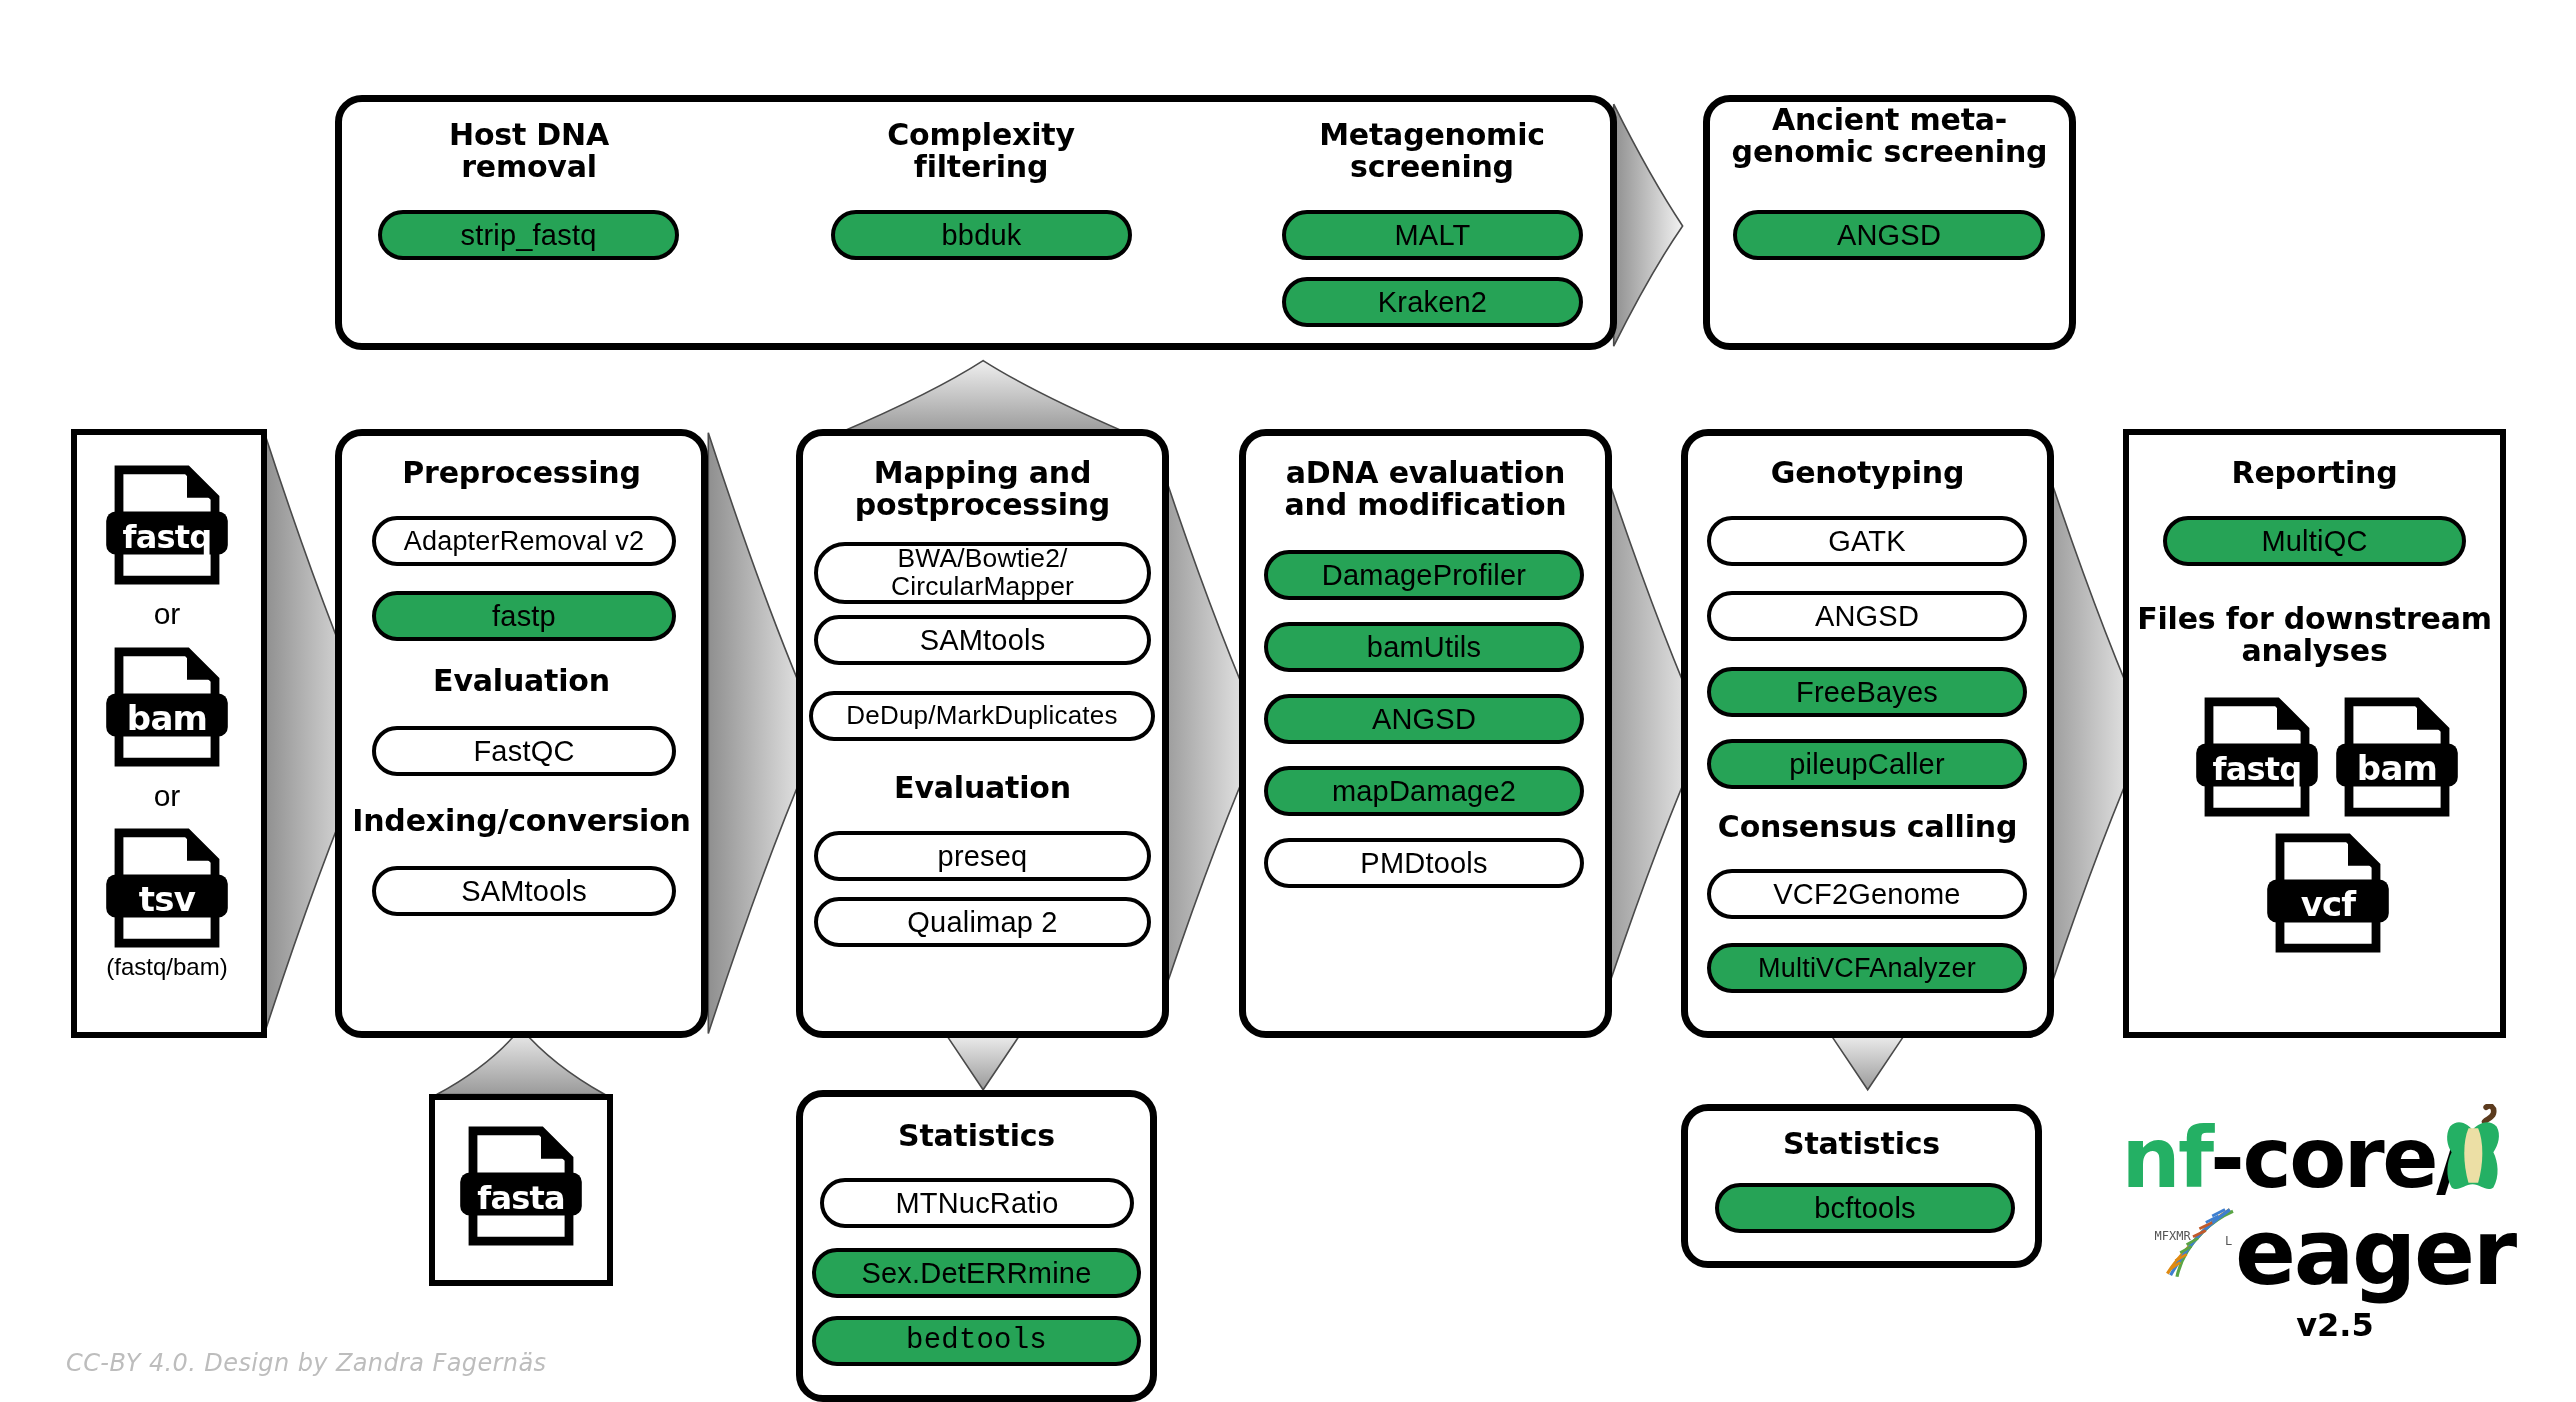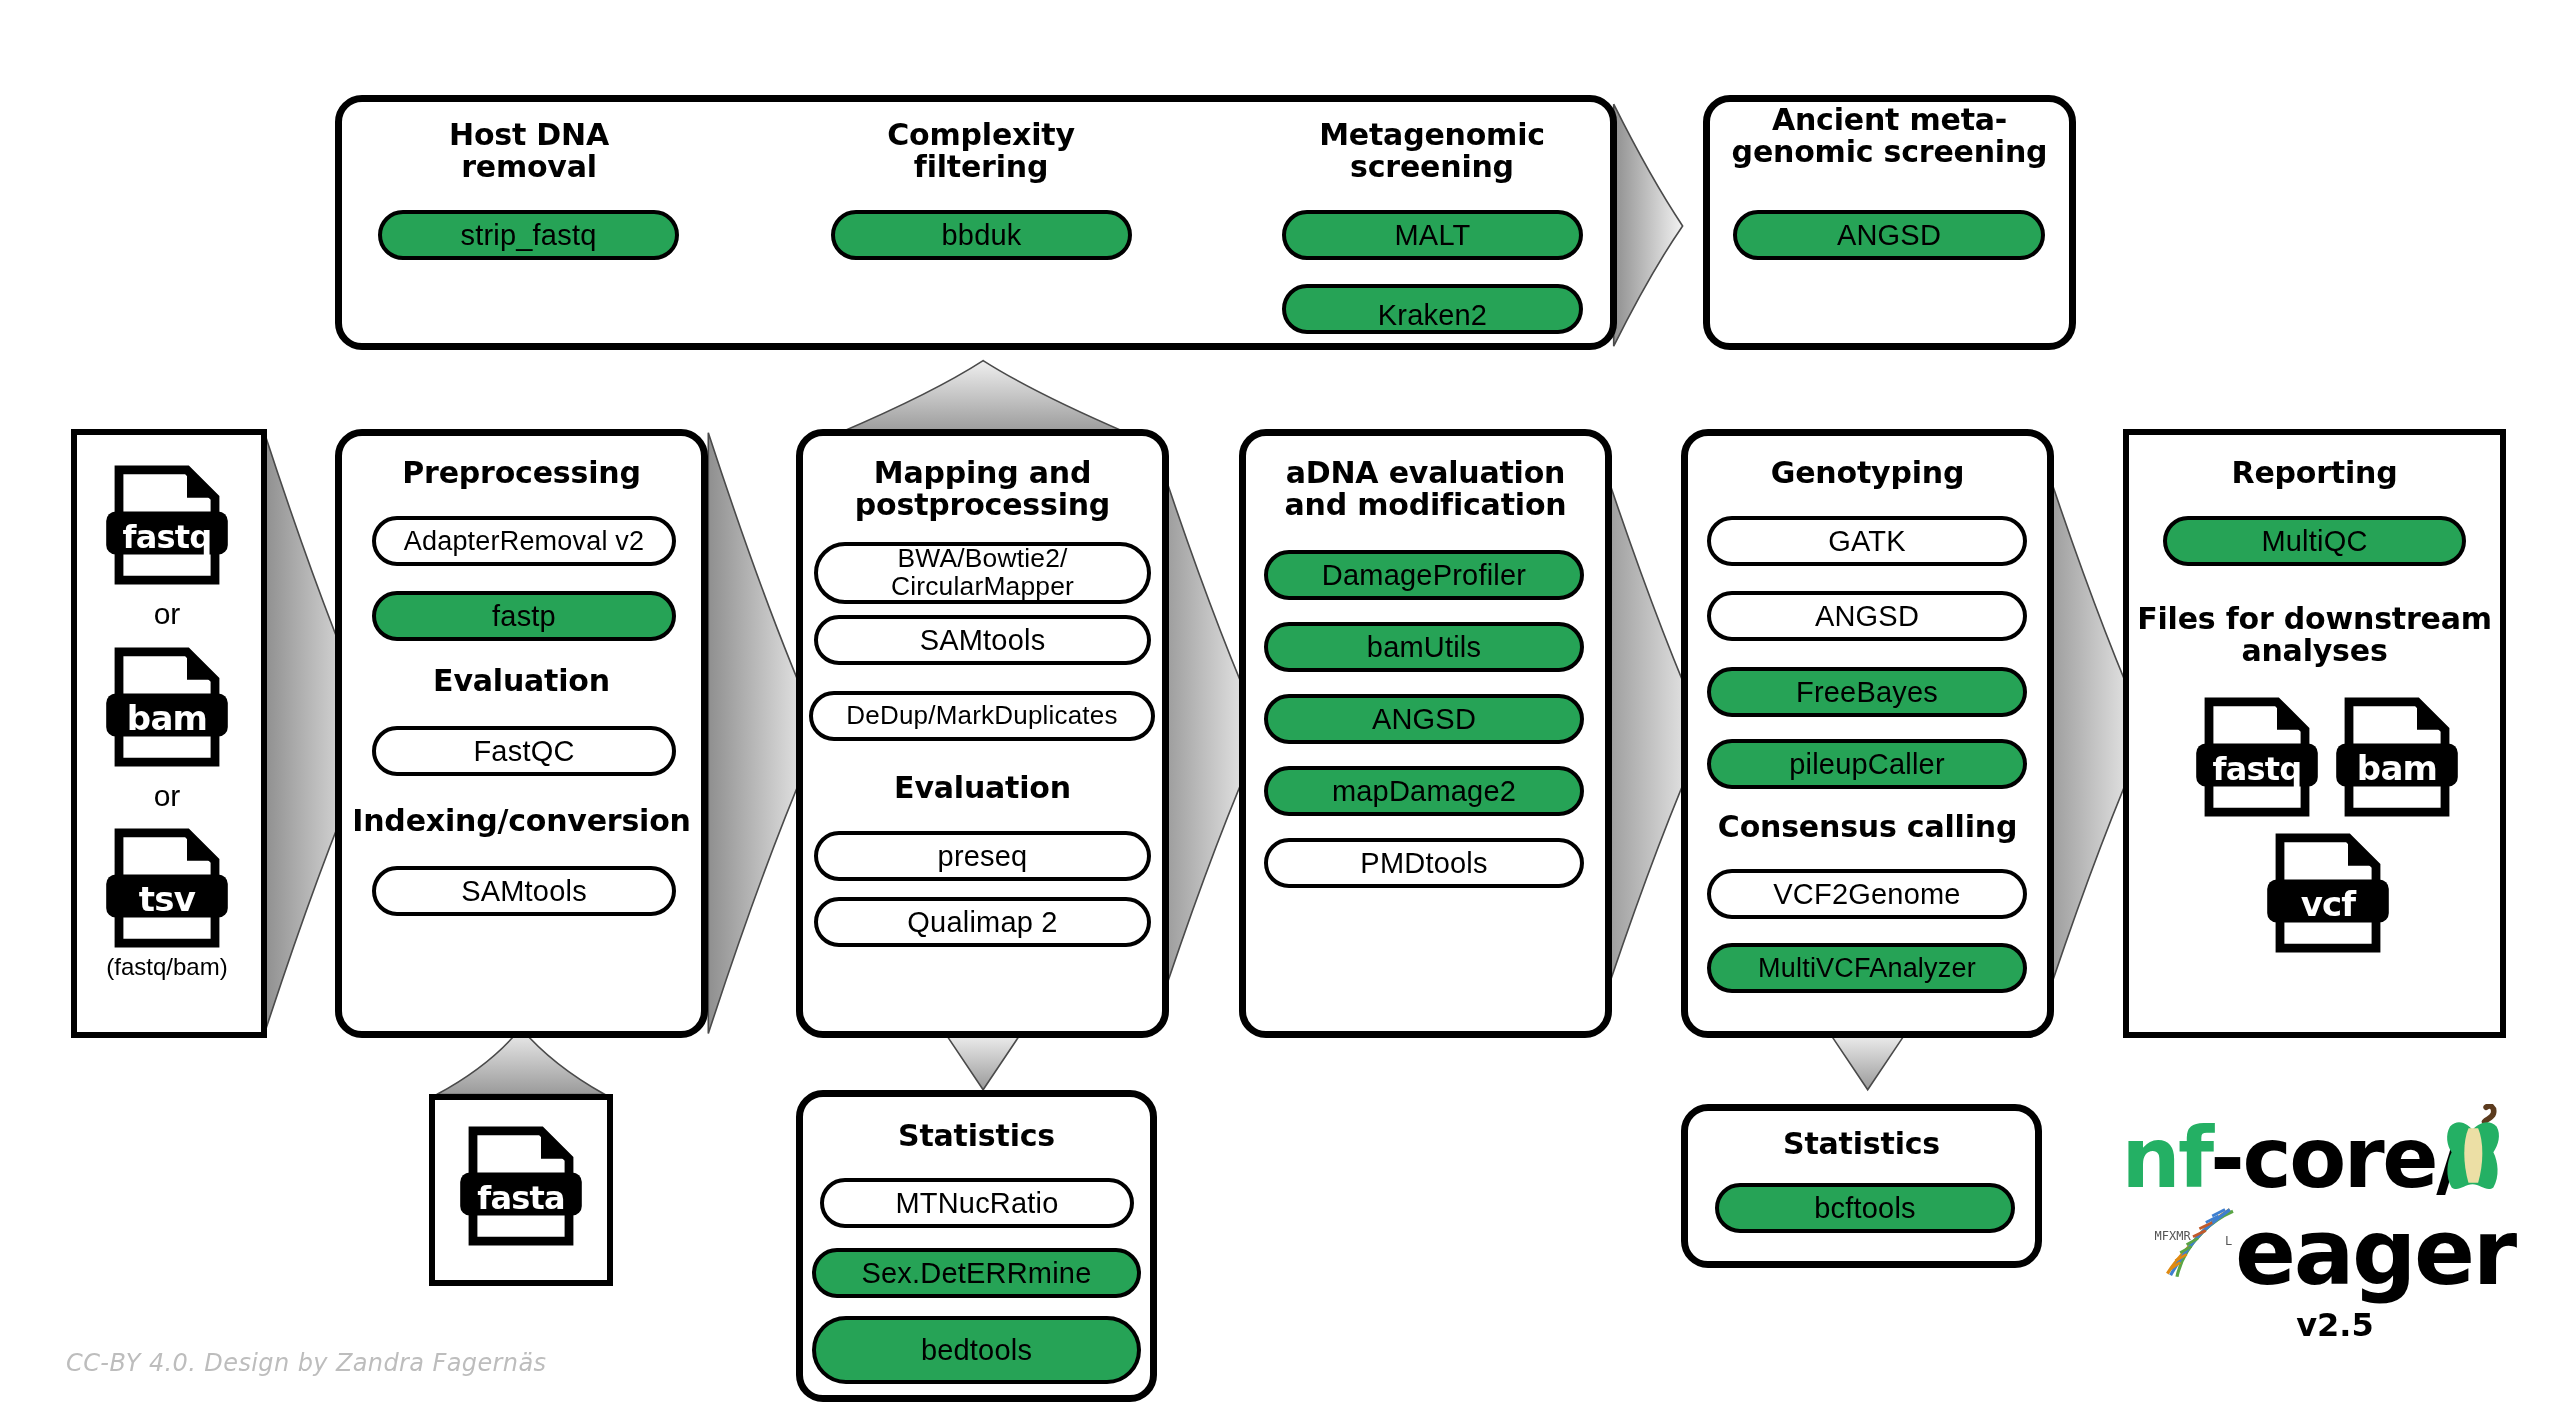--- a/index.html
+++ b/index.html
@@ -158,21 +158,21 @@
       <span>bbduk</span>
     </div>
 
   <div class="grp-title" style="left:1280px;top:119px;width:304px;">
     <span>Metagenomic</span><br>
     <span>screening</span>
   </div>
   <div class="pill green" style="left:1282px;top:210px;width:301px;height:50px;">
       <span>MALT</span>
     </div>
-  <div class="pill green" style="left:1282px;top:284px;width:301px;height:50px;align-items:flex-end;">
+  <div class="pill green" style="left:1282px;top:277px;width:301px;height:50px;">
       <span>Kraken2</span>
     </div>
 
   <div class="groupbox" style="left:1703px;top:95px;width:373px;height:255px;"></div>
   <div class="grp-title" style="left:1711px;top:104px;width:357px;">
     <span>Ancient meta-</span><br>
     <span>genomic screening</span>
   </div>
   <div class="pill green" style="left:1733px;top:210px;width:312px;height:50px;">
       <span>ANGSD</span>
@@ -341,21 +341,21 @@
   </div>
 
   <div class="groupbox" style="left:796px;top:1090px;width:361px;height:312px;"></div>
   <div class="grp-title" style="left:804px;top:1120px;width:345px;">Statistics</div>
   <div class="pill" style="left:820px;top:1178px;width:314px;height:50px;">
       <span>MTNucRatio</span>
     </div>
   <div class="pill green" style="left:812px;top:1248px;width:329px;height:50px;">
       <span>Sex.DetERRmine</span>
     </div>
-  <div class="pill green" style="left:812px;top:1316px;width:329px;height:68px;">
+  <div class="pill green" style="left:812px;top:1316px;width:329px;height:50px;font-family:Liberation Mono, monospace;">
       <span>bedtools</span>
     </div>
 
   <div class="groupbox" style="left:1681px;top:1104px;width:361px;height:164px;"></div>
   <div class="grp-title" style="left:1689px;top:1128px;width:345px;">Statistics</div>
   <div class="pill green" style="left:1715px;top:1183px;width:300px;height:50px;">
       <span>bcftools</span>
     </div>
 
   <div class="logo" style="left:2115px;top:1110px;width:417px;height:240px;">

